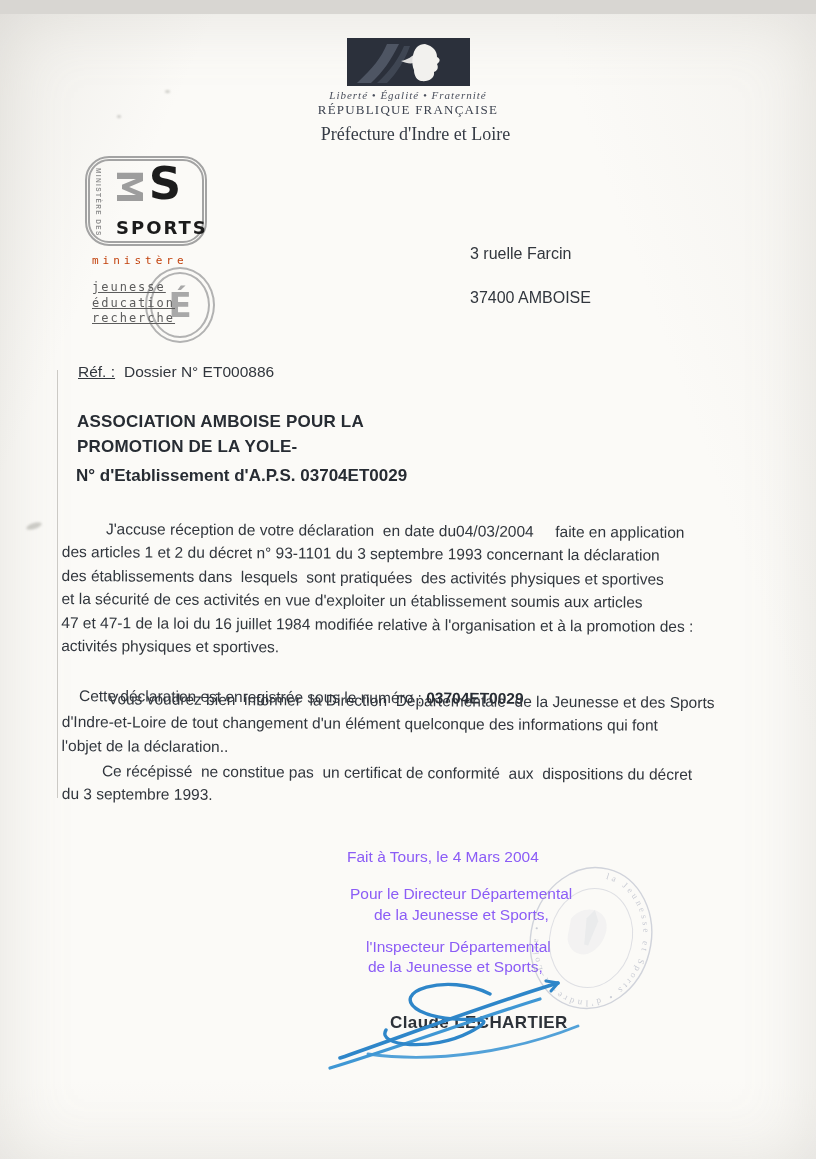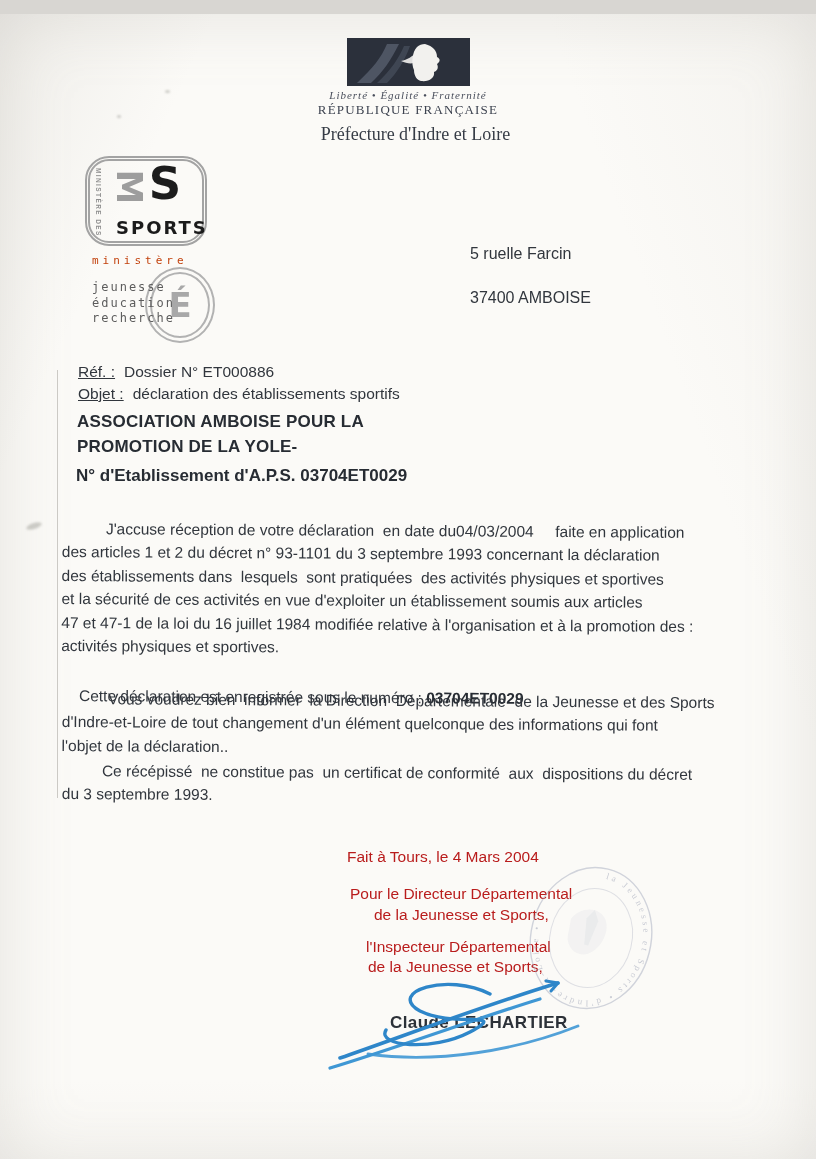--- a/index.html
+++ b/index.html
@@ -32,21 +32,21 @@
   .monogram{position:absolute;left:22px;top:-4px;white-space:nowrap;}
   .mono-m{display:inline-block;transform:rotate(90deg);font-weight:800;font-size:35px;
           color:#9d9d9d;font-family:"DejaVu Sans",sans-serif;}
   .mono-s{display:inline-block;font-weight:800;font-size:45px;color:#1c1c1c;
           font-family:"DejaVu Sans",sans-serif;margin-left:2px;}
   .ms-sports{position:absolute;left:26px;bottom:3px;font-weight:800;font-size:18px;
              letter-spacing:2px;color:#1b1b1b;font-family:"DejaVu Sans",sans-serif;text-align:center;}
   .ministere{position:absolute;left:92px;top:240px;font-family:"DejaVu Sans Mono",monospace;
              font-size:11px;letter-spacing:4px;color:#c2410c;}
   .dept-lines{position:absolute;left:92px;top:266px;font-family:"DejaVu Sans Mono",monospace;
-              font-size:12px;letter-spacing:2px;color:#5c5c5c;line-height:15.5px;z-index:2;}
+              font-size:12px;letter-spacing:2px;color:#5c5c5c;line-height:15.5px;z-index:2;text-decoration:underline;}
   .e-circle{position:absolute;left:145px;top:253px;width:56px;height:62px;
             border:7px double #b2b2b2;border-radius:50%;display:flex;align-items:center;
             justify-content:center;color:#a8a8a8;font-weight:800;font-size:34px;
             font-family:"DejaVu Sans",sans-serif;z-index:1;}
   
   .recipient{position:absolute;left:470px;top:228px;font-size:16px;line-height:23px;color:#31363d;}
   .recipient .city{margin-top:21px;}
   
   .refline{position:absolute;left:78px;font-size:15.5px;color:#31363d;}
   .ref1{top:349px;}
@@ -58,21 +58,21 @@
   .estab{position:absolute;left:76px;top:452px;font-weight:bold;font-size:17px;color:#272c33;}
   
   .para{position:absolute;left:62px;font-size:15.5px;line-height:23.4px;color:#31363d;
         white-space:pre;transform:rotate(.35deg);transform-origin:left top;}
   .p1{top:503px;text-indent:44px;}
   .p2{top:647px;text-indent:44px;}
   .p3{top:673px;text-indent:46px;}
   .p4{top:745px;text-indent:40px;}
   .bold{font-weight:bold;color:#272c33;}
   
-  .closing-line{position:absolute;font-size:15.5px;color:#b91c1c;}
+  .closing-line{position:absolute;font-size:15.5px;color:#8b5cf6;}
   .place-date{left:347px;top:834px;}
   .for1{left:350px;top:871px;}
   .for2{left:374px;top:892px;}
   .by1{left:366px;top:924px;}
   .by2{left:368px;top:944px;}
   .signatory{position:absolute;left:390px;top:999px;font-weight:bold;font-size:17px;
              color:#2c3138;z-index:2;letter-spacing:.4px;}
   .signature-svg{position:absolute;left:328px;top:940px;z-index:3;}
   .stamp-svg{position:absolute;left:512px;top:840px;opacity:.55;z-index:1;}
   
@@ -110,29 +110,26 @@
   </div>
   <div class="ministere">ministère</div>
   <div class="dept-lines">
     <div>jeunesse</div>
     <div>éducation</div>
     <div>recherche</div>
   </div>
   <div class="e-circle">É</div>
 
   <div class="recipient">
-    <div>5 ruelle Farcin</div>
+    <div>3 ruelle Farcin</div>
     <div class="city">37400  AMBOISE</div>
   </div>
 
   <div class="refline ref1">
     <span class="ref-label">Réf. :</span><span>Dossier N° ET000886</span>
-  </div>
-  <div class="refline ref2">
-    <span class="ref-label">Objet :</span><span>déclaration des établissements sportifs</span>
   </div>
 
   <div class="heading">
     <div>ASSOCIATION AMBOISE POUR LA</div>
     <div>PROMOTION DE LA YOLE-</div>
   </div>
   <div class="estab">N° d'Etablissement d'A.P.S. 03704ET0029</div>
 
   <div class="para p1">J'accuse réception de votre déclaration  en date du04/03/2004     faite en application
 des articles 1 et 2 du décret n° 93-1101 du 3 septembre 1993 concernant la déclaration

